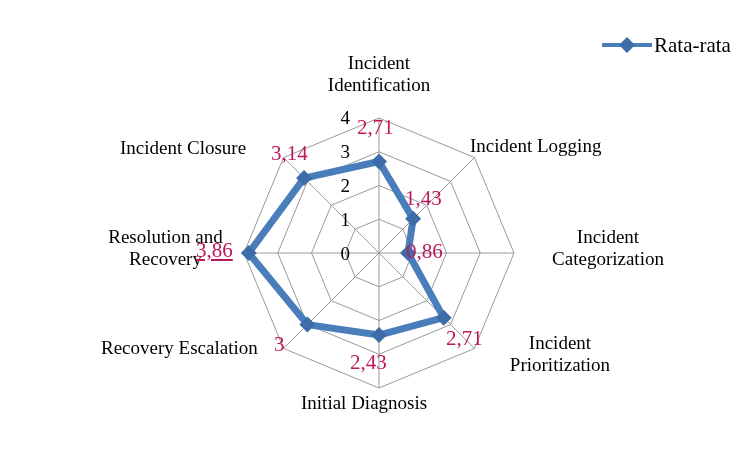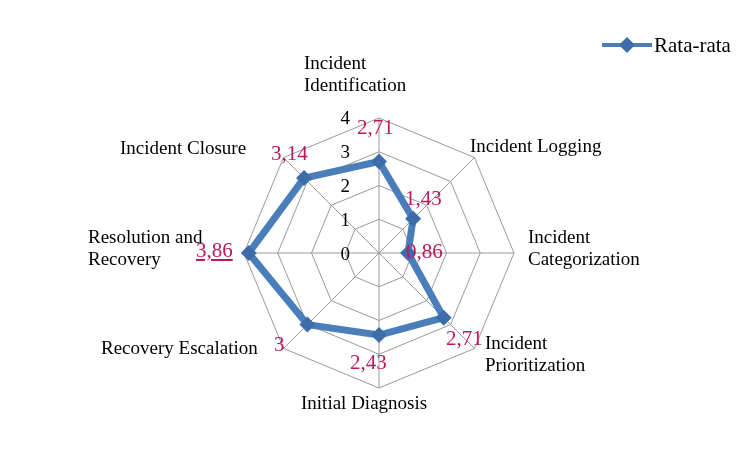--- a/index.html
+++ b/index.html
@@ -22,21 +22,21 @@
     top: 0;
     width: 756px;
     height: 452px;
   }
   .axis-label {
     position: absolute;
     font-family: "Liberation Serif", "DejaVu Serif", serif;
     font-size: 19px;
     line-height: 22px;
     color: #000000;
-    text-align: left;
+    text-align: center;
     white-space: nowrap;
   }
   .value-label {
     position: absolute;
     font-family: "Liberation Serif", "DejaVu Serif", serif;
     font-size: 21px;
     line-height: 20px;
     color: #be185d;
     white-space: nowrap;
   }

